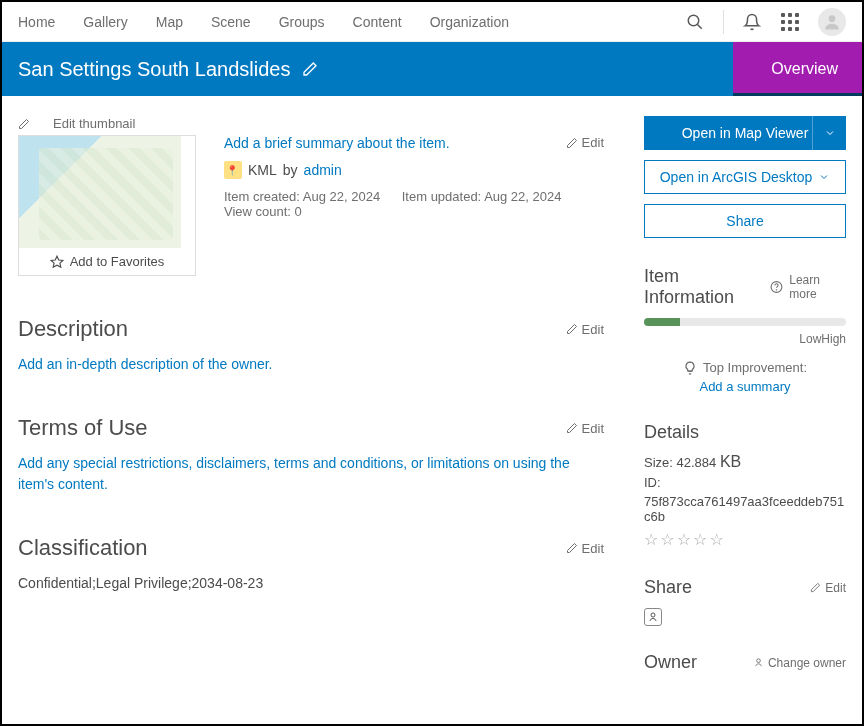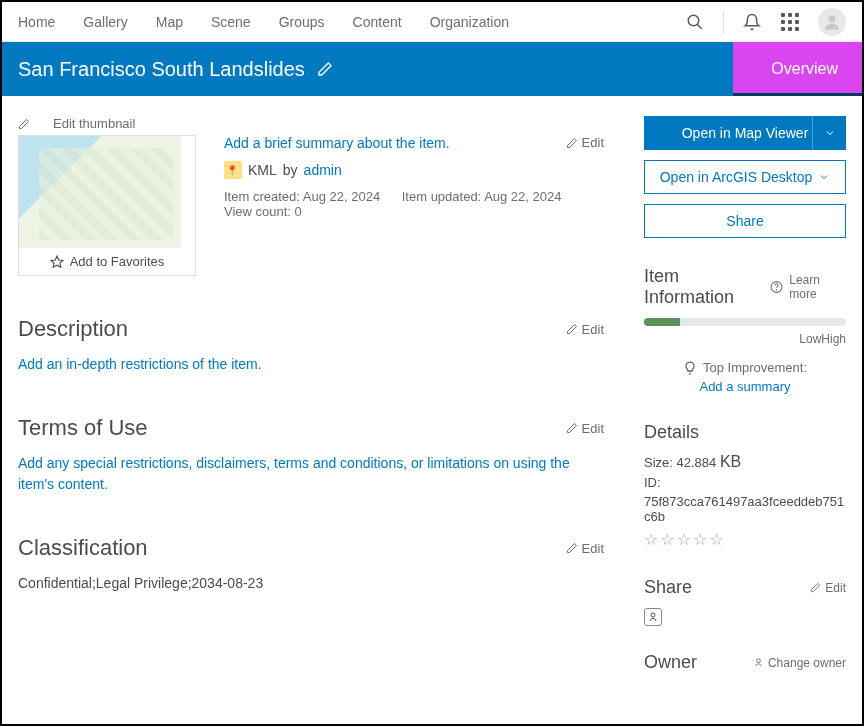--- a/index.html
+++ b/index.html
@@ -15,21 +15,21 @@
   .grid-icon { display: grid; grid-template-columns: repeat(3,4px); grid-template-rows: repeat(3,4px); gap: 3px; }
   .grid-icon span { background: #595959; width: 4px; height: 4px; border-radius: 1px; }
   .avatar-circle { width: 28px; height: 28px; border-radius: 50%; background: #e8e8e8; display:flex; align-items:center; justify-content:center;}
   
   
   .blue-header { background: #0079c1; color: #fff; height: 54px; display: flex; align-items: center; padding-left: 16px; }
   .blue-header h1 { font-size: 20px; font-weight: 400; }
   .pencil-white { margin-left: 12px; display:inline-flex; }
   .tabs-right { margin-left: auto; display: flex; height: 100%; }
   .tab { padding: 0 24px; display: flex; align-items: center; font-size: 16px; color: #fff; cursor:pointer; }
-  .tab.active { background: #d946ef; position:relative;padding-left:38px; }
+  .tab.active { background: #a21caf; position:relative;padding-left:38px; }
   .tab.active::after { content:""; position:absolute; bottom:0; left:0; right:0; height:3px; background:#003a5d;}
   
   
   .main { display: flex; padding: 20px 0 0 16px; height: calc(100% - 96px); overflow:hidden;}
   .content { flex: 1; padding-right: 40px; }
   .sidebar { width: 218px; padding-right: 16px; }
   
   
   .edit-thumb-link { font-size: 13px; color: #6e6e6e; display:flex; align-items:center; gap:23px; margin-bottom:4px;}
   .thumb-row { display: flex; gap: 28px; }
@@ -120,21 +120,21 @@
     <span class="avatar-circle">
       <svg width="20" height="20" viewBox="0 0 24 24" fill="#c8c8c8">
           <circle cx="12" cy="8" r="4"></circle>
           <path d="M4 20c0-4 4-6 8-6s8 2 8 6v1H4z"></path>
         </svg>
     </span>
   </div>
 </nav>
 
 <div class="blue-header">
-  <h1>San Francisco South Landslides</h1>
+  <h1>San Settings South Landslides</h1>
   <span class="pencil-white">
     <svg width="16" height="16" viewBox="0 0 24 24" fill="none" stroke="#fff" stroke-width="2">
         <path d="M17 3l4 4L7 21H3v-4z"></path>
       </svg>
   </span>
   <div class="tabs-right">
     <div class="tab active">Overview</div>
   </div>
 </div>
 
@@ -185,21 +185,21 @@
     <div class="section">
       <div class="section-head">
         <h2>Description</h2>
         <span class="edit-small">
           <svg width="12" height="12" viewBox="0 0 24 24" fill="none" stroke="#6e6e6e" stroke-width="2">
               <path d="M17 3l4 4L7 21H3v-4z"></path>
             </svg>
           <span>Edit</span>
         </span>
       </div>
-      <div class="section-body link-blue">Add an in-depth restrictions of the item.</div>
+      <div class="section-body link-blue">Add an in-depth description of the owner.</div>
     </div>
 
     <div class="section">
       <div class="section-head">
         <h2>Terms of Use</h2>
         <span class="edit-small">
           <svg width="12" height="12" viewBox="0 0 24 24" fill="none" stroke="#6e6e6e" stroke-width="2">
               <path d="M17 3l4 4L7 21H3v-4z"></path>
             </svg>
           <span>Edit</span>

